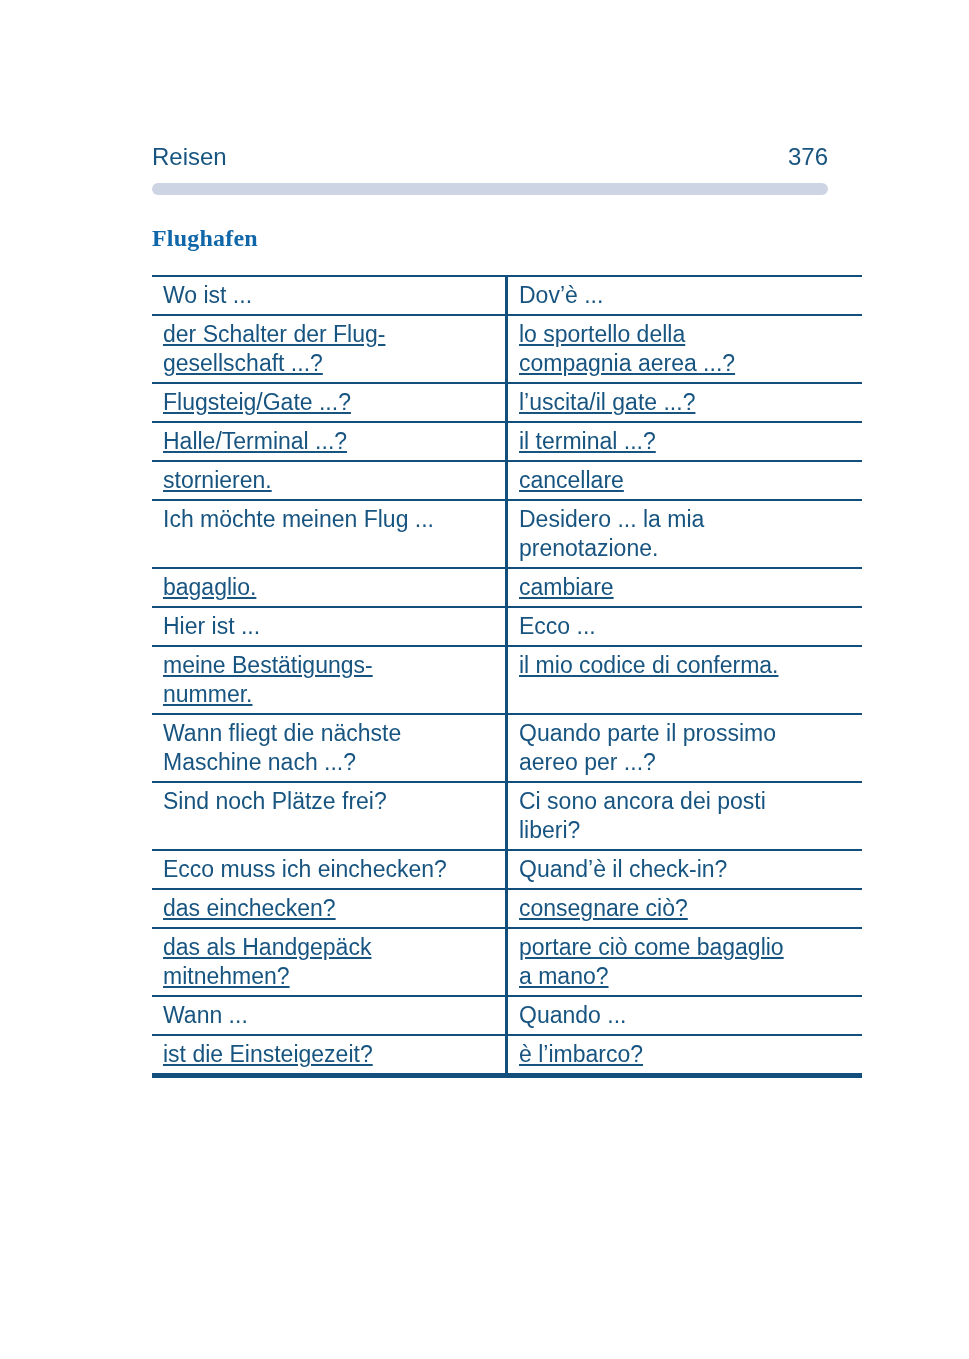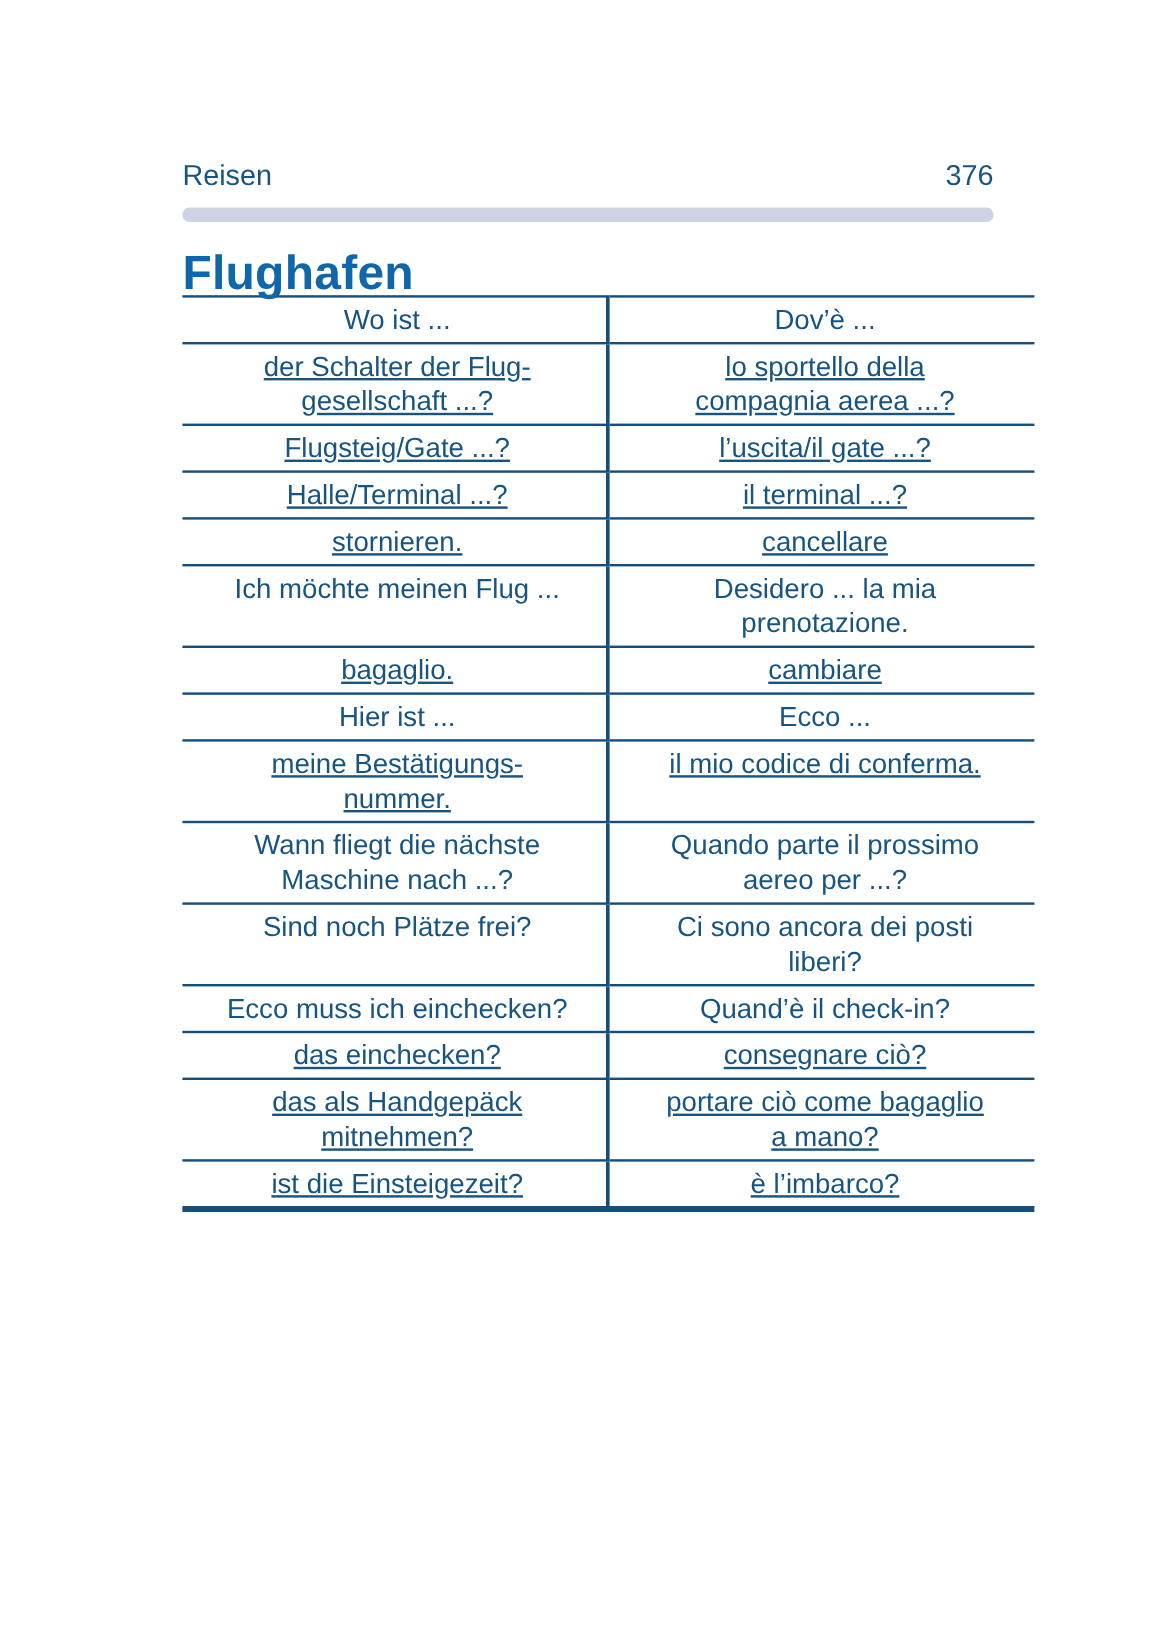--- a/index.html
+++ b/index.html
@@ -13,52 +13,53 @@
   body{
     width:969px;height:1359px;
     background:var(--bg);
     font-family:"Liberation Sans", sans-serif;
     color:var(--text);
     position:relative;
     overflow:hidden;
   }
   .content{
     position:absolute;
-    left:152px;top:132px;
+    left:152px;top:142px;
     width:676px;
   }
   .running-head{
     display:flex;
     justify-content:space-between;
     align-items:baseline;
     font-size:24px;
     line-height:30px;
     color:var(--text);
   }
   .head-bar{
     margin-top:11px;
     height:12px;
     border-radius:6px;
     background:var(--bar);
   }
   h1.chapter-title{
     margin:25px 0 0 0;
-    font-size:40px;
+    font-size:24px;
     line-height:36px;
     font-weight:bold;
     color:var(--heading);
     letter-spacing:0.2px;
+    font-family:Liberation Serif, serif;
   }
   table.phrases{
+    margin-top:19px;
     width:676px;
     border-collapse:collapse;
     table-layout:fixed;
     border-top:2px solid var(--border);
     border-bottom:5px solid var(--border);
-    text-align:center;
   }
   table.phrases td{
     border-top:2px solid var(--border);
     vertical-align:top;
     font-size:23px;
     line-height:29px;
     padding:4px 6px 4px 11px;
     color:var(--text);
     white-space:pre-line;
     overflow:hidden;
@@ -165,20 +166,24 @@
     <td class="it indent">consegnare ciò?</td>
   </tr>
 
   <tr>
     <td class="de indent">das als Handgepäck
 mitnehmen?</td>
     <td class="it indent">portare ciò come bagaglio
 a mano?</td>
   </tr>
 
+  <tr>
+    <td class="de">Wann ...</td>
+    <td class="it">Quando ...</td>
+  </tr>
 
 
   <tr>
     <td class="de indent">ist die Einsteigezeit?</td>
     <td class="it indent">è l’imbarco?</td>
   </tr>
 </tbody>
   </table>
 </div>
 

